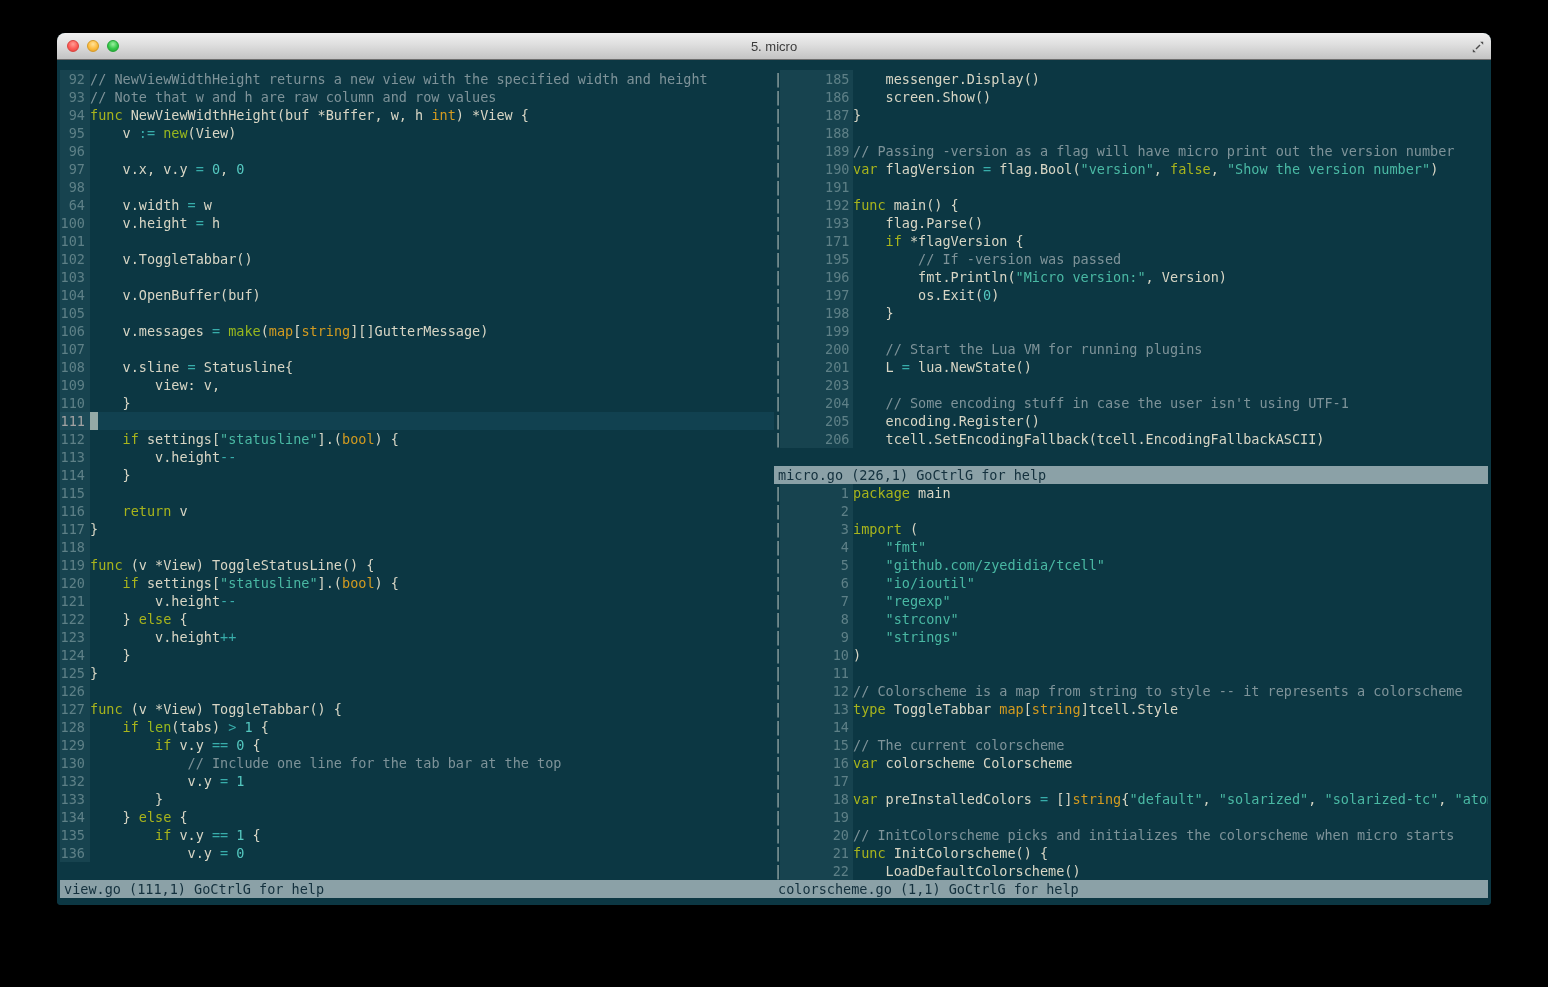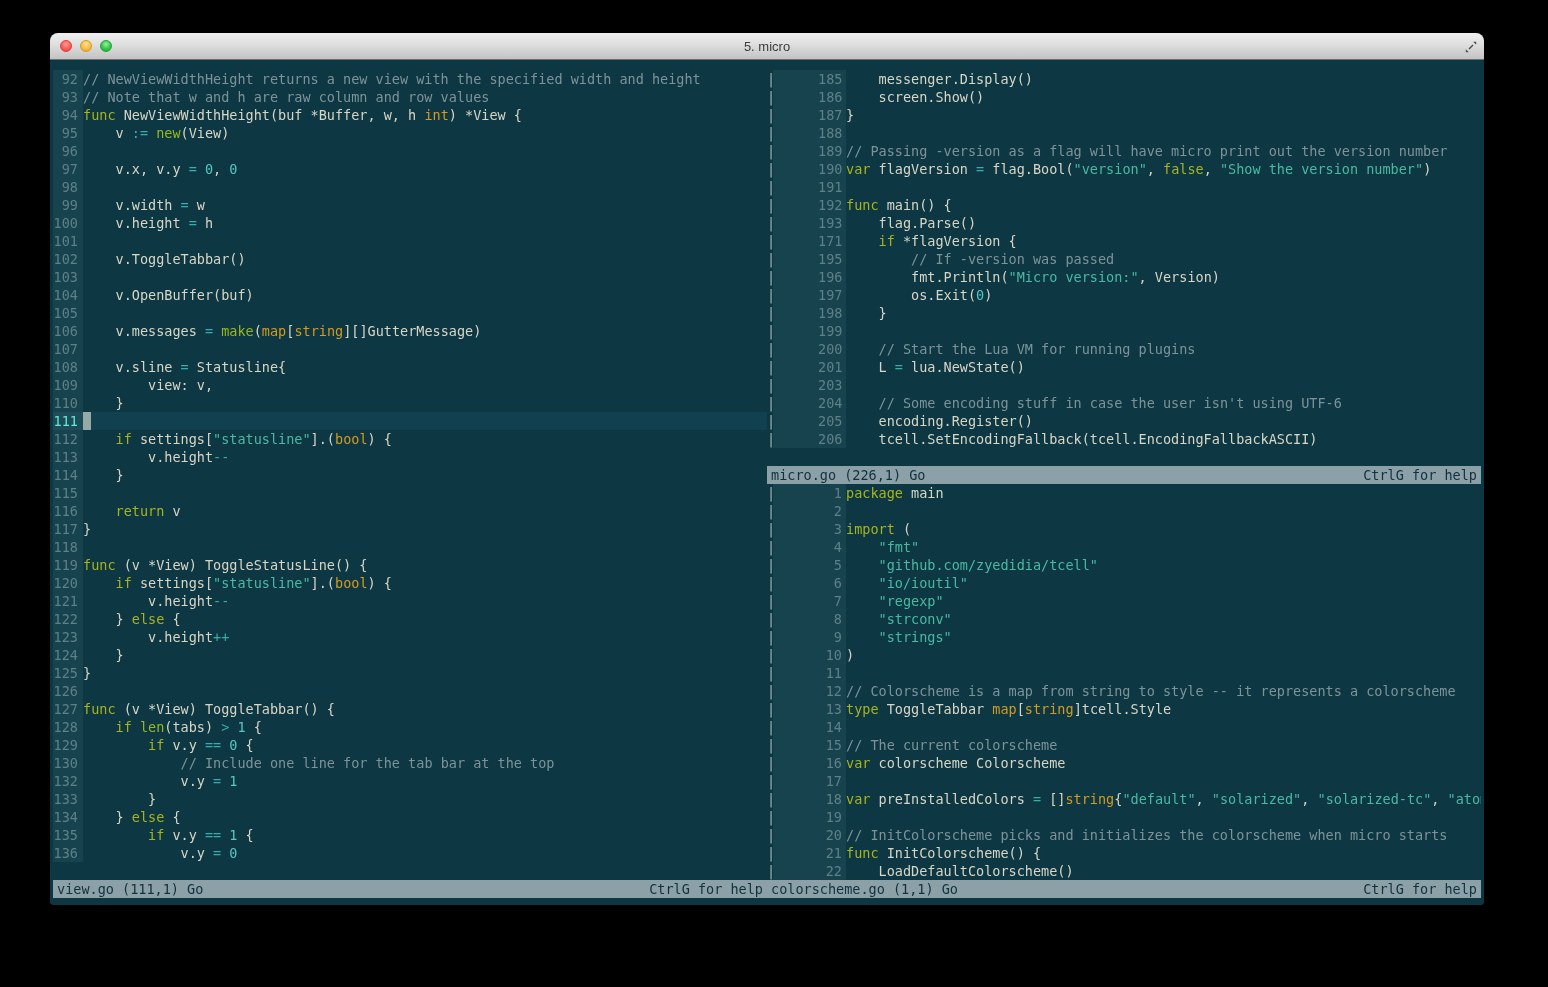--- a/index.html
+++ b/index.html
@@ -1,21 +1,21 @@
 <!DOCTYPE html>
 <html><head>
 <meta charset="utf-8">
 <style>
   html,body{margin:0;padding:0;}
   body{
     width:1548px;height:987px;position:relative;background:#000;
     font-family:"DejaVu Sans Mono",monospace;overflow:hidden;
   }
   .window{
-    position:absolute;left:50px;top:33px;width:1434px;height:872px;
+    position:absolute;left:57px;top:33px;width:1434px;height:872px;
     border-radius:8px 8px 4px 4px;overflow:hidden;background:#0c3743;
     box-shadow:0 14px 45px rgba(0,0,0,.75);
   }
   .titlebar{
     height:26px;background:linear-gradient(180deg,#f0f0f0 0%,#dedede 45%,#c3c3c3 100%);
     border-bottom:1px solid #6e6e6e;position:relative;
     display:flex;align-items:center;justify-content:center;
   }
   .lights{position:absolute;left:10px;top:7px;display:flex;gap:8px;}
   .light{width:12px;height:12px;border-radius:50%;box-sizing:border-box;}
@@ -39,35 +39,35 @@
   .code-half{height:396px;}
 
   .row{height:18px;white-space:pre;overflow:hidden;color:#d8d6c5;}
   .gutter{
     display:inline-block;text-align:right;background:#17434f;color:#5e8087;
     width:25px;padding-right:5px;
   }
   .col-right .gutter{width:24px;padding-right:4px;padding-left:45px;}
   .div-glyph{display:inline-block;width:6px;color:#a7b5b2;}
   .row.cur{background:#114150;}
-  .row.cur .gutter{background:#1d4b58;color:#5eead4;}
+  .row.cur .gutter{background:#1d4b58;color:#a3a3a3;}
   .cursor{display:inline-block;width:8px;height:18px;background:#95aaa7;vertical-align:top;}
 
   .sg-t{color:#d8d6c5;}
   .sg-c{color:#7e9399;}
   .sg-k{color:#a8b41c;}
   .sg-b{color:#98b71e;}
   .sg-y{color:#d39b20;}
   .sg-s{color:#4ab9a4;}
   .sg-n{color:#55c8c0;}
   .sg-o{color:#38adab;}
 
   .statusbar{
     height:18px;background:#8ba1a7;color:#13303d;
-    display:flex;justify-content:space-between;white-space:pre;
+    display:flex;justify-content:flex-start;white-space:pre;
     padding:0 4px;overflow:hidden;
   }
   .msgline{height:18px;background:#0c3743;}
 </style>
 </head>
 <body>
 
 <div class="window">
 
   <div class="titlebar">
@@ -90,21 +90,21 @@
     <div class="term-main">
       <div class="col-left">
         <div class="code code-left" id="pane-left">
             <div class="row"><span class="gutter">92</span><span class="sg-c">// NewViewWidthHeight returns a new view with the specified width and height</span></div>
             <div class="row"><span class="gutter">93</span><span class="sg-c">// Note that w and h are raw column and row values</span></div>
             <div class="row"><span class="gutter">94</span><span class="sg-k">func</span><span class="sg-t"> NewViewWidthHeight(buf *Buffer, w, h </span><span class="sg-y">int</span><span class="sg-t">) *View {</span></div>
             <div class="row"><span class="gutter">95</span><span class="sg-t">    v </span><span class="sg-o">:=</span><span class="sg-t"> </span><span class="sg-b">new</span><span class="sg-t">(View)</span></div>
             <div class="row"><span class="gutter">96</span></div>
             <div class="row"><span class="gutter">97</span><span class="sg-t">    v.x, v.y </span><span class="sg-o">=</span><span class="sg-t"> </span><span class="sg-n">0</span><span class="sg-t">, </span><span class="sg-n">0</span></div>
             <div class="row"><span class="gutter">98</span></div>
-            <div class="row"><span class="gutter">99</span><span class="sg-t">    v.width </span><span class="sg-o">=</span><span class="sg-t"> w</span></div>
+            <div class="row"><span class="gutter">64</span><span class="sg-t">    v.width </span><span class="sg-o">=</span><span class="sg-t"> w</span></div>
             <div class="row"><span class="gutter">100</span><span class="sg-t">    v.height </span><span class="sg-o">=</span><span class="sg-t"> h</span></div>
             <div class="row"><span class="gutter">101</span></div>
             <div class="row"><span class="gutter">102</span><span class="sg-t">    v.ToggleTabbar()</span></div>
             <div class="row"><span class="gutter">103</span></div>
             <div class="row"><span class="gutter">104</span><span class="sg-t">    v.OpenBuffer(buf)</span></div>
             <div class="row"><span class="gutter">105</span></div>
             <div class="row"><span class="gutter">106</span><span class="sg-t">    v.messages </span><span class="sg-o">=</span><span class="sg-t"> </span><span class="sg-b">make</span><span class="sg-t">(</span><span class="sg-y">map</span><span class="sg-t">[</span><span class="sg-y">string</span><span class="sg-t">][]GutterMessage)</span></div>
             <div class="row"><span class="gutter">107</span></div>
             <div class="row"><span class="gutter">108</span><span class="sg-t">    v.sline </span><span class="sg-o">=</span><span class="sg-t"> Statusline{</span></div>
             <div class="row"><span class="gutter">109</span><span class="sg-t">        view: v,</span></div>
@@ -153,21 +153,21 @@
             <div class="row"><span class="div-glyph">|</span><span class="gutter">193</span><span class="sg-t">    flag.Parse()</span></div>
             <div class="row"><span class="div-glyph">|</span><span class="gutter">171</span><span class="sg-t">    </span><span class="sg-k">if</span><span class="sg-t"> *flagVersion {</span></div>
             <div class="row"><span class="div-glyph">|</span><span class="gutter">195</span><span class="sg-t">        </span><span class="sg-c">// If -version was passed</span></div>
             <div class="row"><span class="div-glyph">|</span><span class="gutter">196</span><span class="sg-t">        fmt.Println(</span><span class="sg-s">"Micro version:"</span><span class="sg-t">, Version)</span></div>
             <div class="row"><span class="div-glyph">|</span><span class="gutter">197</span><span class="sg-t">        os.Exit(</span><span class="sg-n">0</span><span class="sg-t">)</span></div>
             <div class="row"><span class="div-glyph">|</span><span class="gutter">198</span><span class="sg-t">    }</span></div>
             <div class="row"><span class="div-glyph">|</span><span class="gutter">199</span></div>
             <div class="row"><span class="div-glyph">|</span><span class="gutter">200</span><span class="sg-t">    </span><span class="sg-c">// Start the Lua VM for running plugins</span></div>
             <div class="row"><span class="div-glyph">|</span><span class="gutter">201</span><span class="sg-t">    L </span><span class="sg-o">=</span><span class="sg-t"> lua.NewState()</span></div>
             <div class="row"><span class="div-glyph">|</span><span class="gutter">203</span></div>
-            <div class="row"><span class="div-glyph">|</span><span class="gutter">204</span><span class="sg-t">    </span><span class="sg-c">// Some encoding stuff in case the user isn't using UTF-6</span></div>
+            <div class="row"><span class="div-glyph">|</span><span class="gutter">204</span><span class="sg-t">    </span><span class="sg-c">// Some encoding stuff in case the user isn't using UTF-1</span></div>
             <div class="row"><span class="div-glyph">|</span><span class="gutter">205</span><span class="sg-t">    encoding.Register()</span></div>
             <div class="row"><span class="div-glyph">|</span><span class="gutter">206</span><span class="sg-t">    tcell.SetEncodingFallback(tcell.EncodingFallbackASCII)</span></div>
           </div>
         <div class="statusbar">
           <span>micro.go (226,1) Go</span>
           <span>CtrlG for help</span>
         </div>
         <div class="code code-half" id="pane-rb">
             <div class="row"><span class="div-glyph">|</span><span class="gutter">1</span><span class="sg-k">package</span><span class="sg-t"> main</span></div>
             <div class="row"><span class="div-glyph">|</span><span class="gutter">2</span></div>

